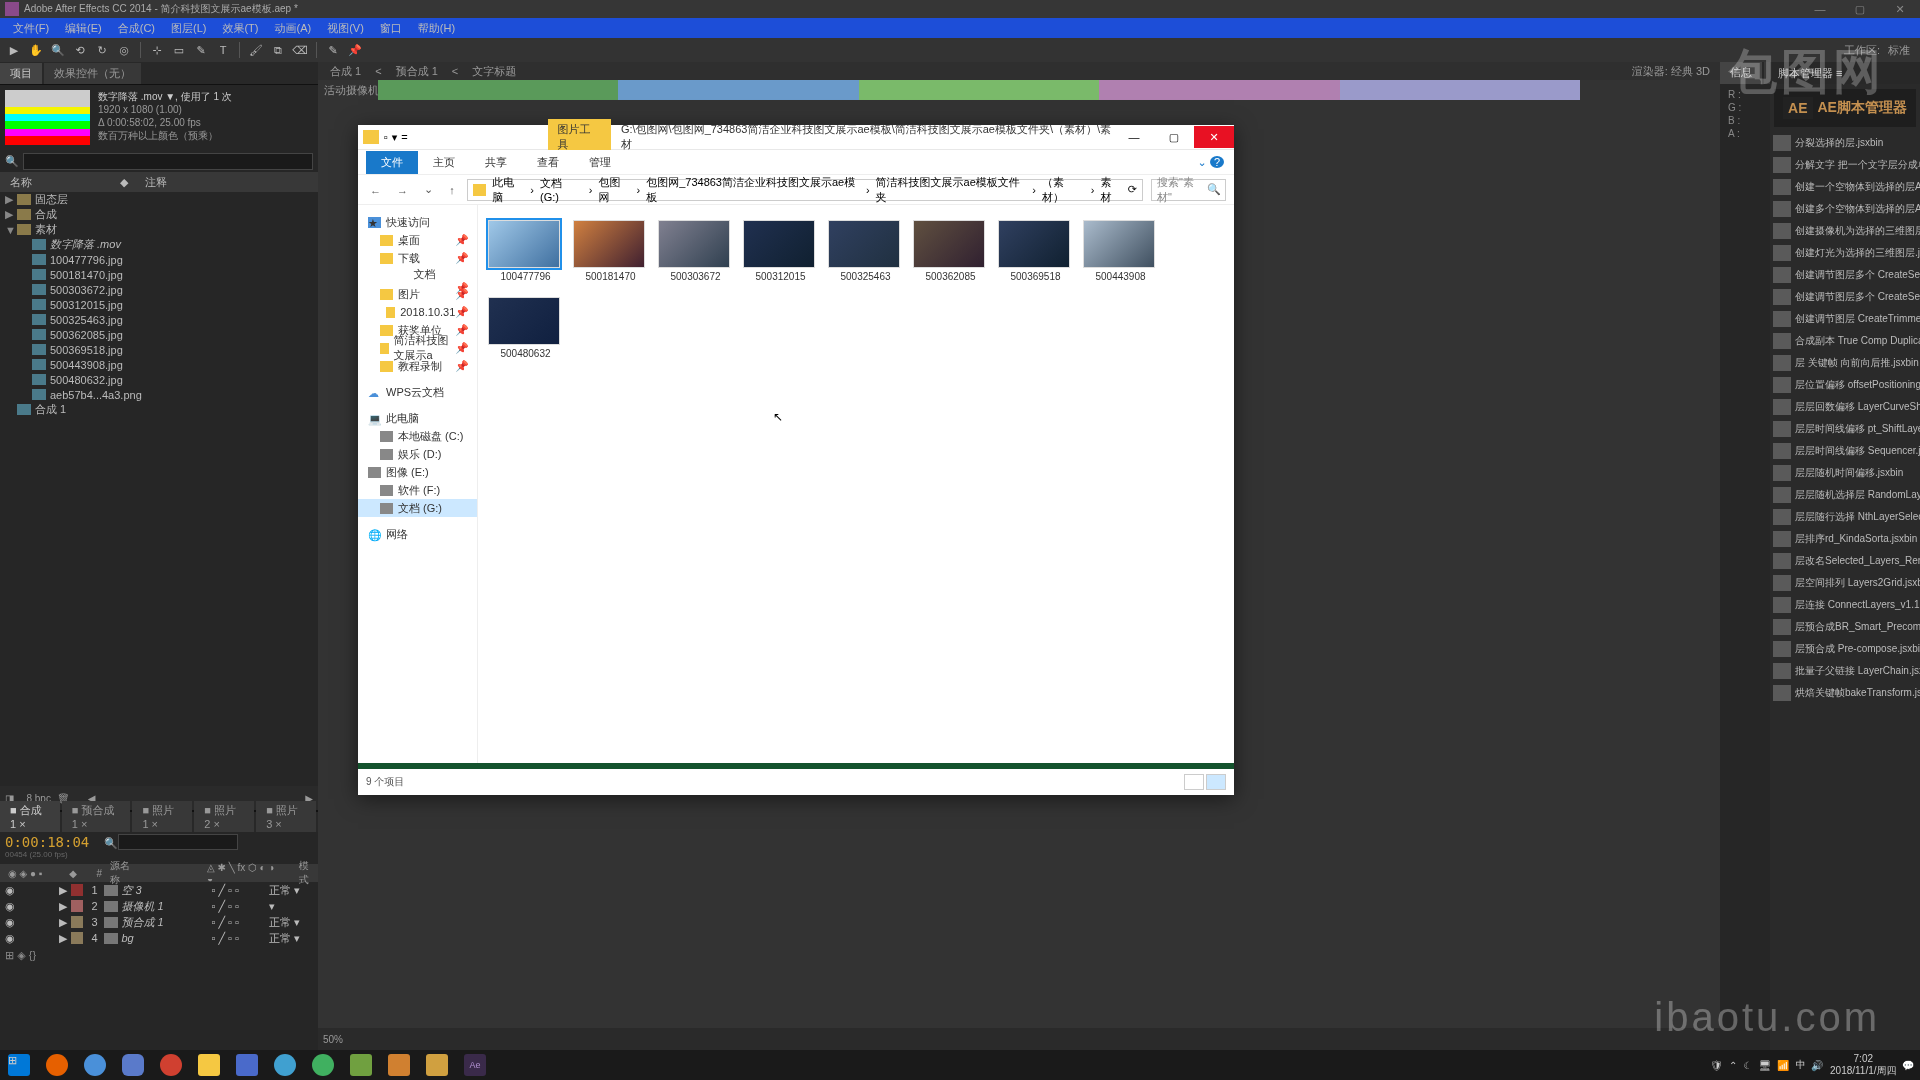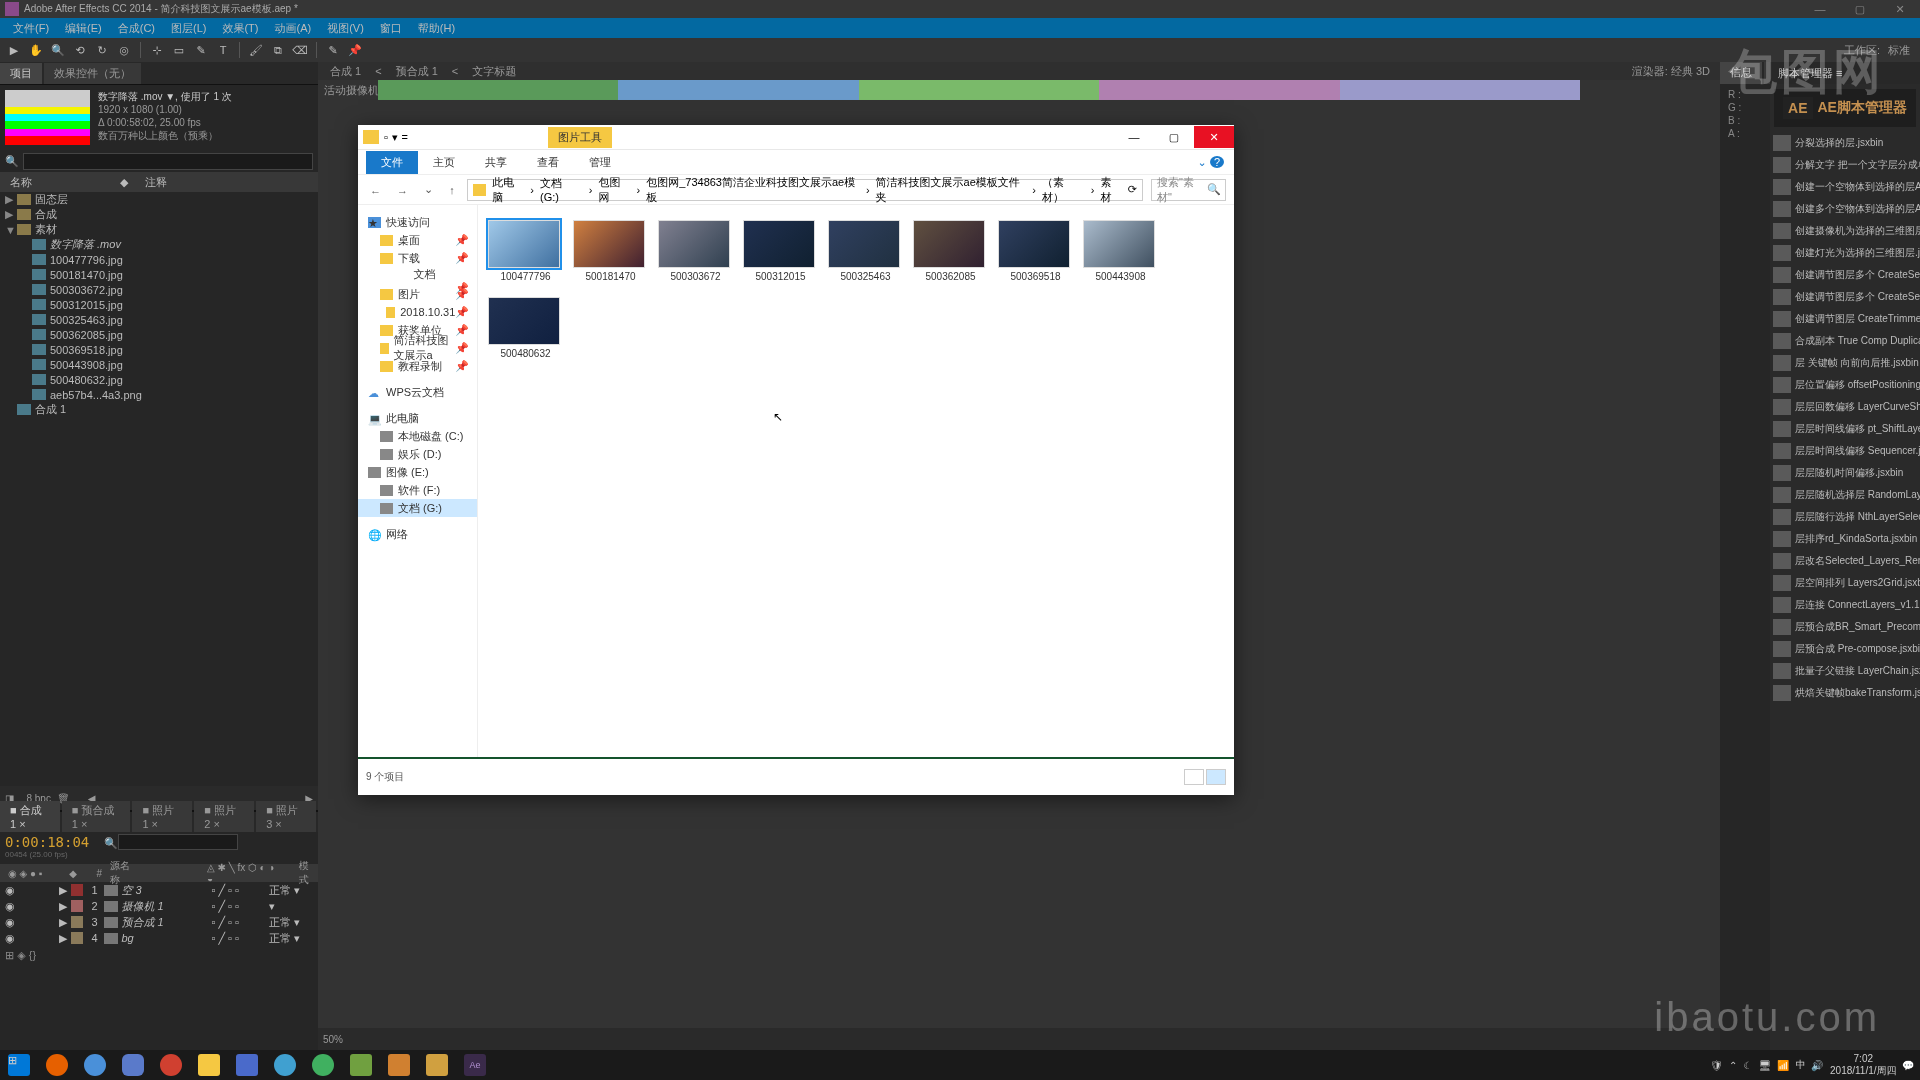--- a/index.html
+++ b/index.html
@@ -6,21 +6,21 @@
 body { background: #1e1e1e; width: 1920px; height: 1080px; overflow: hidden; position: relative; font-size: 11px; }
 
 
 .title-bar { height: 18px; background: #363636; display: flex; align-items: center; padding-left: 5px; }
 .title-bar .icon { width: 14px; height: 14px; background: #8a4a8a; margin-right: 5px; }
 .title-bar .title { color: #aaa; font-size: 10px; flex: 1; }
 .title-bar .win-controls { display: flex; }
 .title-bar .win-btn { width: 40px; height: 18px; display: flex; align-items: center; justify-content: center; color: #888; }
 
 
-.menu-bar { height: 20px; background: #0369a1; display: flex; align-items: center; padding-left: 5px; }
+.menu-bar { height: 20px; background: #1d4ed8; display: flex; align-items: center; padding-left: 5px; }
 .menu-bar .menu-item { color: #bbb; font-size: 11px; padding: 0 8px; }
 
 
 .toolbar { height: 24px; background: #333; display: flex; align-items: center; padding-left: 5px; gap: 4px; }
 .toolbar .tool { width: 18px; height: 18px; display: flex; align-items: center; justify-content: center; color: #bbb; }
 .toolbar .sep { width: 1px; height: 16px; background: #555; margin: 0 3px; }
 .toolbar .workspace { margin-left: auto; display: flex; gap: 8px; align-items: center; color: #999; padding-right: 10px; }
 
 
 .main { display: flex; height: calc(100% - 62px - 30px); }
@@ -135,21 +135,21 @@
 .sb-item .sb-ico { width: 13px; height: 11px; margin-right: 5px; }
 .sb-item.sel { background: #cce8ff; }
 .sb-group { margin-top: 8px; }
 .exp-content { flex: 1; padding: 15px 10px; position:relative; }
 .thumbs { display: flex; flex-wrap: wrap; gap: 15px 10px; }
 .thumb { width: 75px; text-align: center; }
 .thumb.sel .timg { outline: 2px solid #2090ea; }
 .thumb .timg { width: 72px; height: 48px; background: linear-gradient(135deg, #1a3a5a 0%, #2a5a8a 100%); border: 1px solid #ddd; }
 .thumb .tlabel { font-size: 10px; color: #333; margin-top: 3px; }
 .cursor-ptr { position: absolute; top: 205px; left: 295px; font-size: 12px; color: #000; }
-.exp-status { height: 38px; border-top: 2px solid #14532d; display: flex; align-items: center; padding: 0 8px; font-size: 10px; color: #555; }
+.exp-status { height: 32px; border-top: 6px solid #14532d; display: flex; align-items: center; padding: 0 8px; font-size: 10px; color: #555; }
 .exp-status .view-btns { margin-left: auto; display: flex; gap: 2px; }
 .exp-status .vb { width: 20px; height: 16px; border: 1px solid #ccc; }
 
 
 .taskbar { position: absolute; bottom: 0; left: 0; right: 0; height: 30px; background: #1a1a1a; display: flex; align-items: center; z-index: 200; }
 .taskbar .tb-item { width: 38px; height: 30px; display: flex; align-items: center; justify-content: center; color: #ccc; }
 .taskbar .tb-ico { width: 22px; height: 22px; border-radius: 3px; }
 .taskbar .tray { margin-left: auto; display: flex; align-items: center; gap: 6px; padding-right: 5px; color: #ccc; font-size: 10px; }
 .taskbar .clock { text-align: center; line-height: 12px; }
 </style>
@@ -570,20 +570,21 @@
 
 <div class="explorer">
   <div class="exp-title">
     <div class="folder-ico"></div>
     <div style="display:flex;gap:4px">
       <span>▫</span>
       <span>▾</span>
       <span>=</span>
     </div>
     <div class="tool-tab">图片工具</div>
+    <div class="path">G:\包图网\包图网_734863简洁企业科技图文展示ae模板\简洁科技图文展示ae模板文件夹\（素材）\素材</div>
     <div class="win-btns">
       <div class="wb">—</div>
       <div class="wb">▢</div>
       <div class="wb close">✕</div>
     </div>
   </div>
   <div class="exp-ribbon">
     <div class="rtab active">文件</div>
     <div class="rtab">主页</div>
     <div class="rtab">共享</div>

